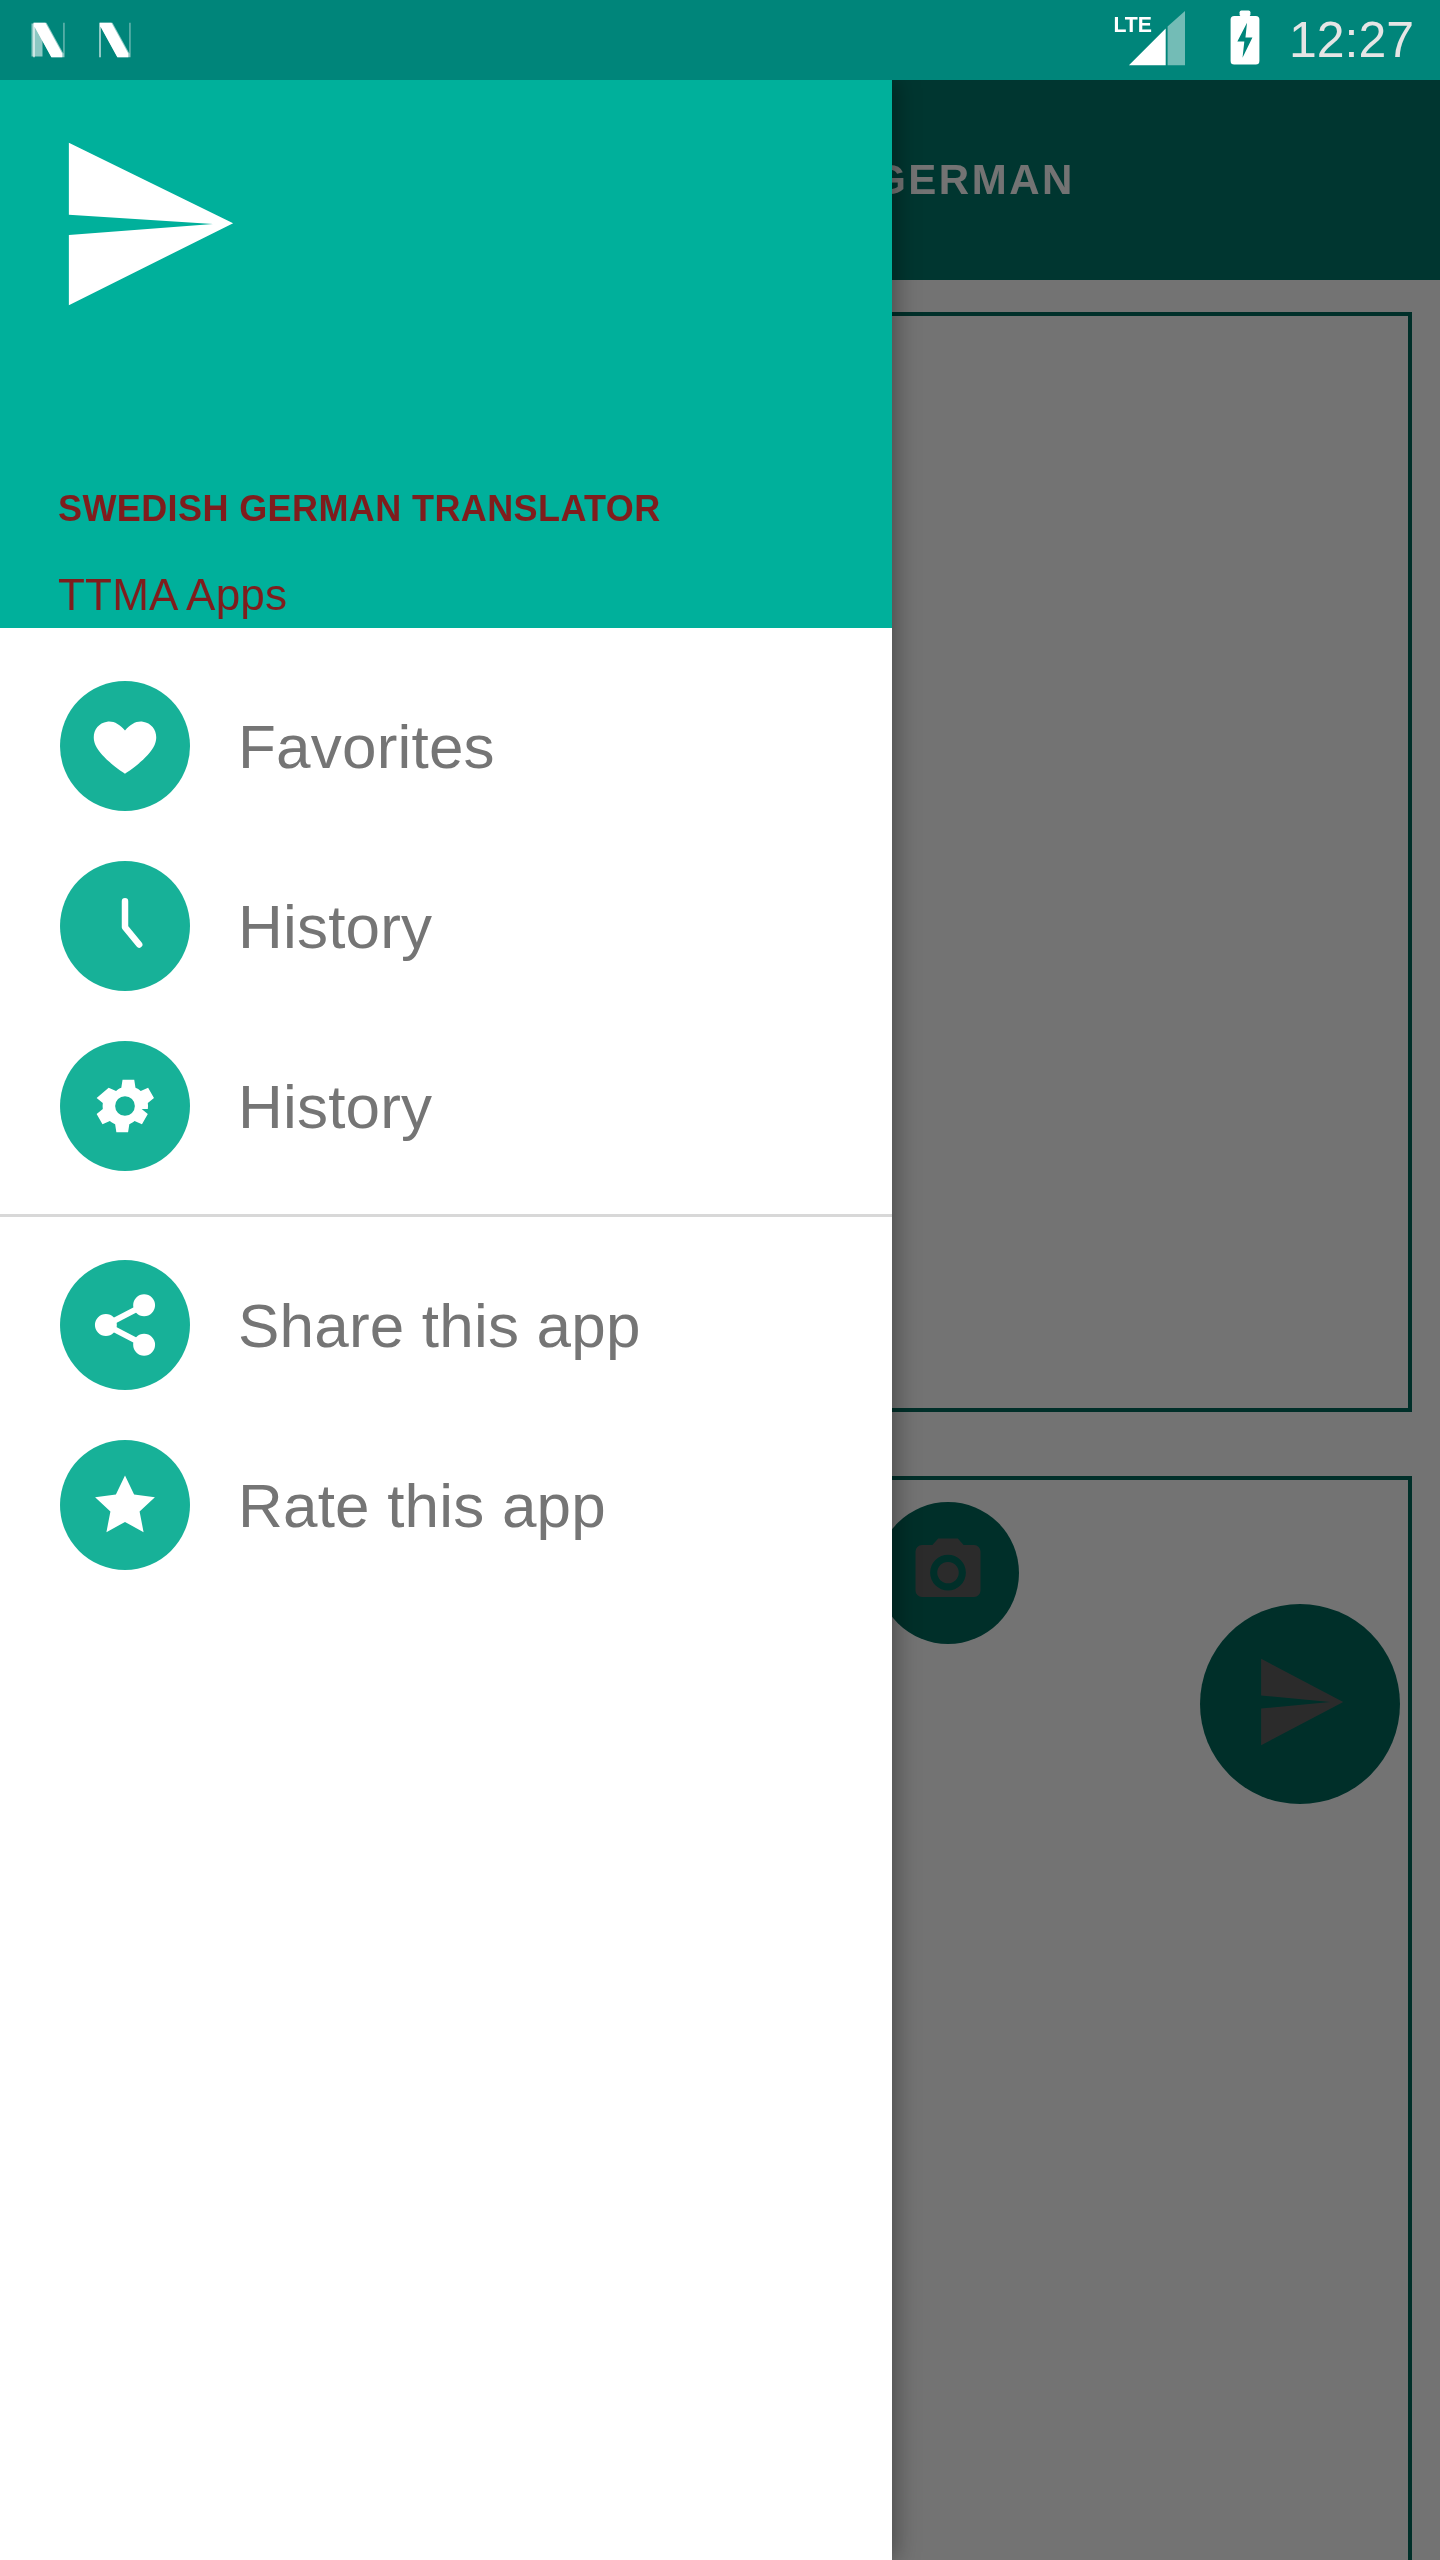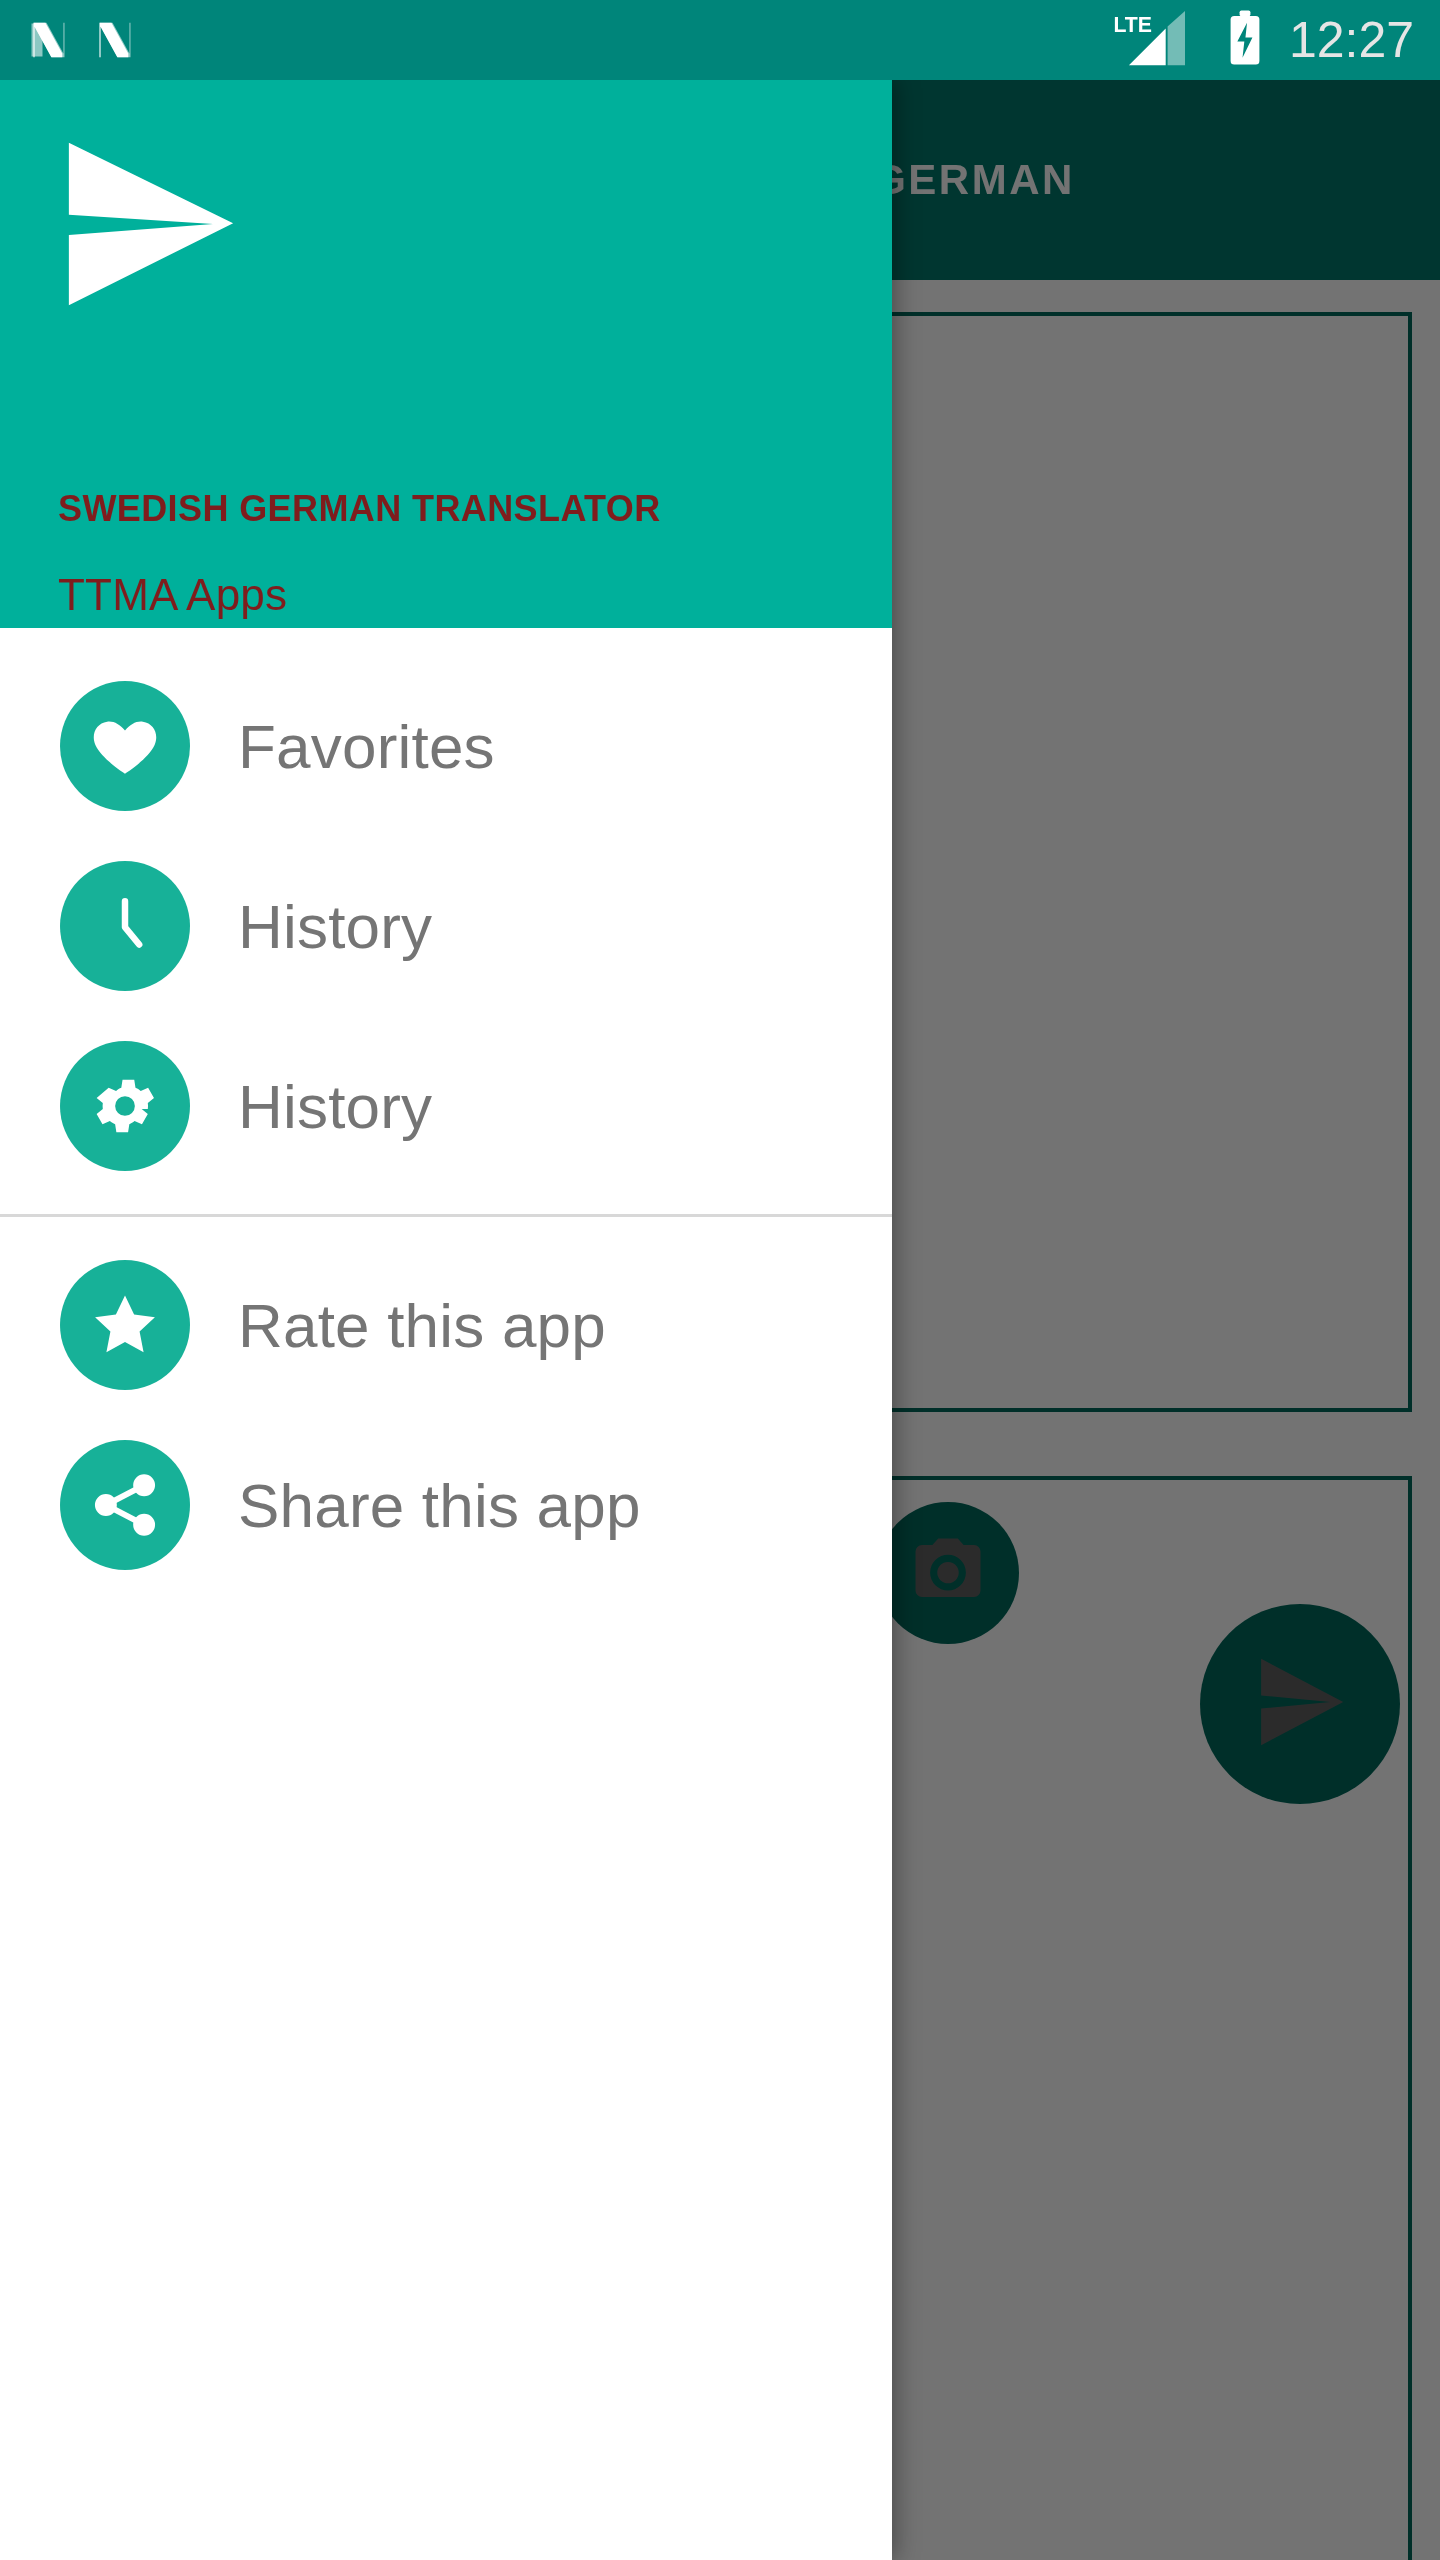--- a/index.html
+++ b/index.html
@@ -206,40 +206,40 @@
       </div>
 
     </div>
 
     <div id="drawer-divider"></div>
 
     <div class="menu-group">
 
       <div class="menu-item">
         <span class="menu-icon">
-          <svg viewBox="0 0 24 24" fill="#ffffff">
-            <path d="M12 2.4l2.95 6.2 6.75.85-4.97 4.66 1.3 6.7L12 17.5l-6.03 3.3 1.3-6.7L2.3 9.45l6.75-.85L12 2.4z"></path>
-          </svg>
-        </span>
-        <span class="menu-label">Rate this app</span>
-      </div>
-
-      <div class="menu-item">
-        <span class="menu-icon">
           <svg viewBox="0 0 24 24" fill="none" stroke="#ffffff" stroke-width="1.9">
             <circle cx="18.2" cy="5.6" r="2.6" fill="#ffffff"></circle>
             <circle cx="5.8" cy="12" r="2.6" fill="#ffffff"></circle>
             <circle cx="18.2" cy="18.4" r="2.6" fill="#ffffff"></circle>
             <line x1="8.1" y1="10.8" x2="15.9" y2="6.8" stroke-linecap="round"></line>
             <line x1="8.1" y1="13.2" x2="15.9" y2="17.2" stroke-linecap="round"></line>
           </svg>
         </span>
         <span class="menu-label">Share this app</span>
       </div>
 
+      <div class="menu-item">
+        <span class="menu-icon">
+          <svg viewBox="0 0 24 24" fill="#ffffff">
+            <path d="M12 2.4l2.95 6.2 6.75.85-4.97 4.66 1.3 6.7L12 17.5l-6.03 3.3 1.3-6.7L2.3 9.45l6.75-.85L12 2.4z"></path>
+          </svg>
+        </span>
+        <span class="menu-label">Rate this app</span>
+      </div>
+
     </div>
 
   </div>
 </div>
 
 <div id="status-bar">
   <div class="sb-left">
     <span>
       <svg class="n-icon" viewBox="0 0 24 24">
         <path d="M3 3 H9 L9 21 H3 Z" fill="#ffffff" opacity="0.55"></path>

